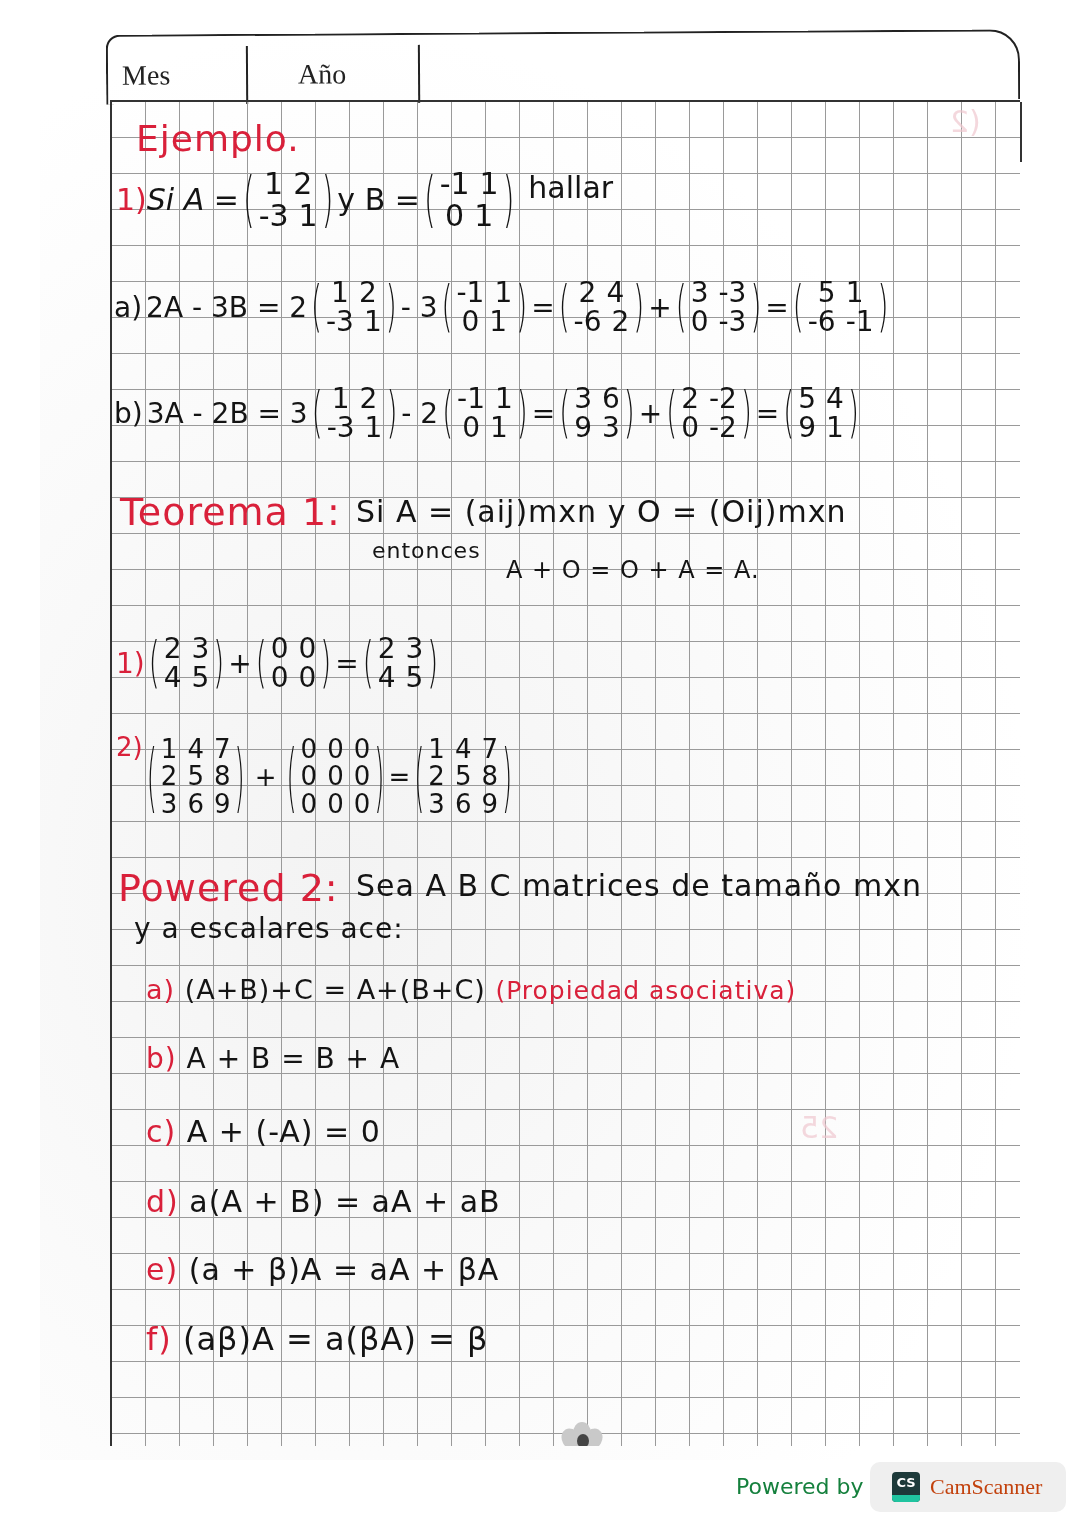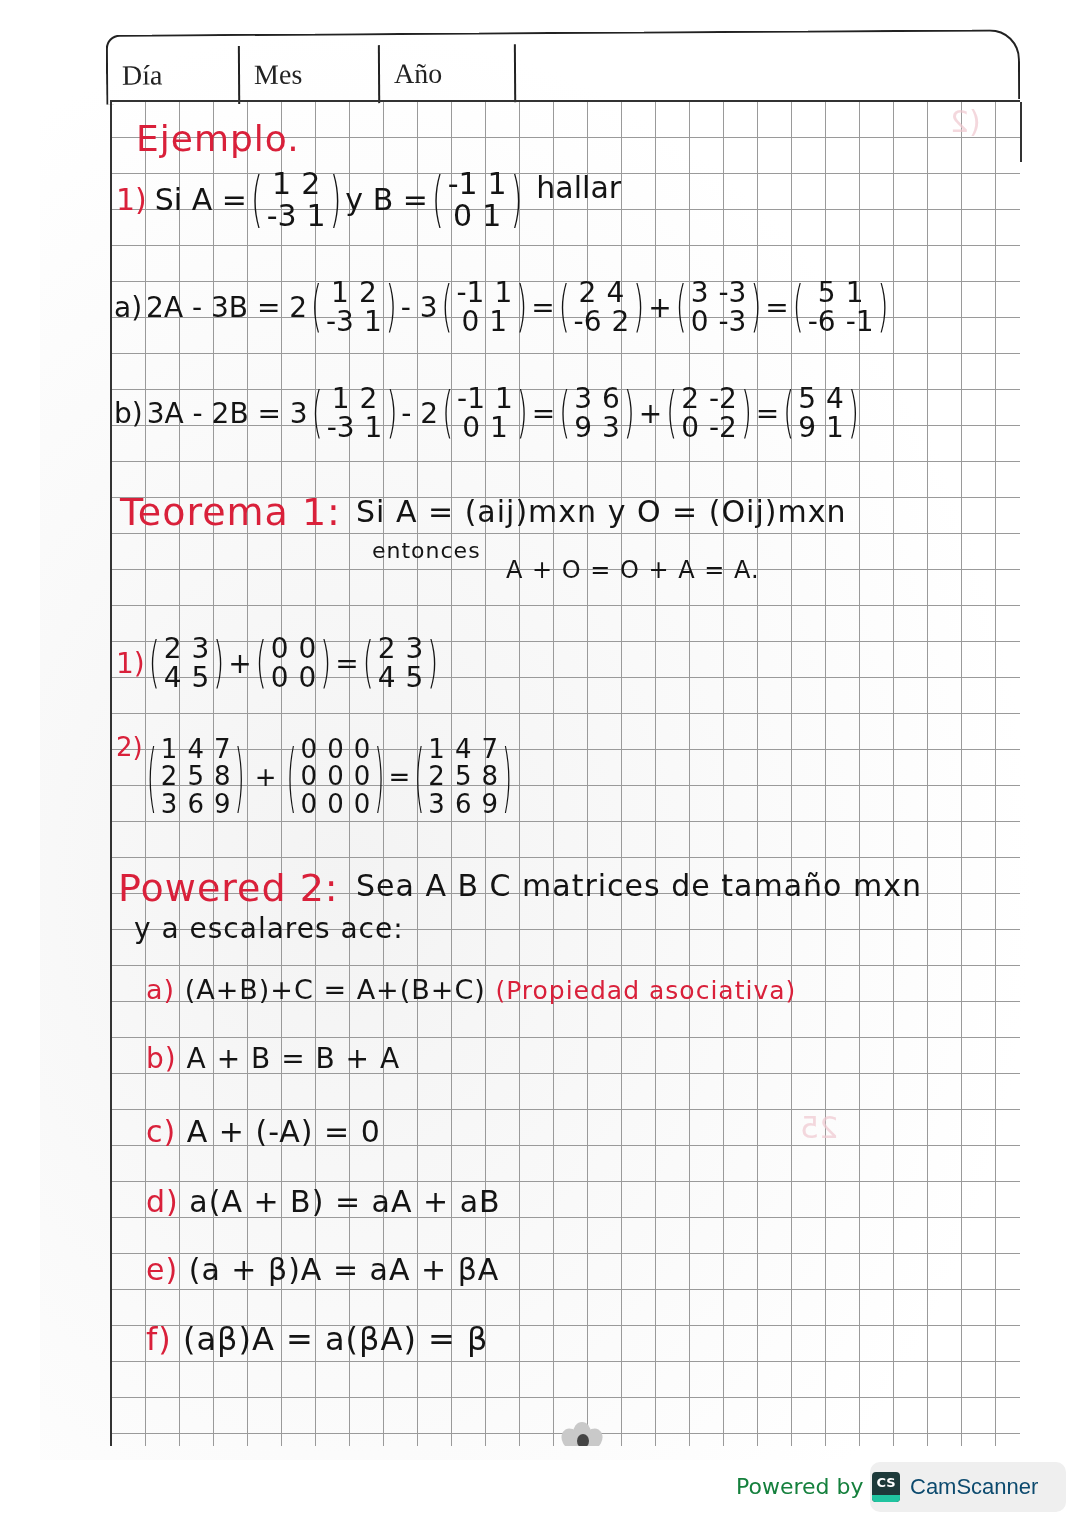--- a/index.html
+++ b/index.html
@@ -17,21 +17,21 @@
       border: 2.5px solid #222; border-bottom: none; border-radius: 14px 30px 0 0;
       display: flex; align-items: flex-end;
       transform: rotate(-0.35deg);
     }
     .date-cell {
       height: 58px; border-right: 2px solid #222; display: flex; align-items: center;
       padding-left: 14px; font-family: "Liberation Serif", serif; font-size: 28px; color: #222;
     }
     .date-cell.dia { width: 132px; }
     .date-cell.mes { width: 140px; }
-    .date-cell.anio { width: 136px; }
+    .date-cell.anio { width: 136px; margin-left: 36px; }
     .date-cell.blank { flex: 1; border-right: none; }
 
     
     .grid {
       position: absolute; left: 110px; top: 100px; width: 910px; height: 1346px;
       border-left: 2.5px solid #333; border-top: 2.5px solid #333;
       background-image:
         repeating-linear-gradient(to right, transparent 0 33px, #9a9a9a 33px 34px),
         repeating-linear-gradient(to bottom, transparent 0 35px, #9a9a9a 35px 36px);
       background-position: 0 0;
@@ -62,68 +62,65 @@
 
     .title { font-size: 36px; }
     .theorem-label { font-size: 38px; }
 
     .footer-powered {
       position: absolute; left: 736px; top: 1474px; font-family: "DejaVu Sans", sans-serif;
       font-size: 22px; color: #15803d;
     }
     .cs-badge {
       position: absolute; left: 870px; top: 1462px; width: 196px; height: 50px;
-      background: #efefef; border-radius: 10px; display: flex; align-items: center; padding-left: 2px; gap: 10px;
+      background: #efefef; border-radius: 10px; display: flex; align-items: center; padding-left: 22px; gap: 10px;
     }
     .cs-logo {
       width: 28px; height: 30px; background: #1d3a3a; border-radius: 4px; position: relative;
       color: #fff; font-size: 13px; font-weight: bold; display: flex; align-items: flex-start; justify-content: center; padding-top: 3px;
       overflow: hidden;
     }
     .cs-logo::after {
       content: ""; position: absolute; left: 0; bottom: 0; width: 100%; height: 7px; background: #20c4a0;
     }
-    .cs-name { font-family: Liberation Sans, sans-serif; font-size: 22px; color: #0c4a6e; }
+    .cs-name { font-family: Liberation Serif, serif; font-size: 22px; color: #c2410c; }
 
     .flower {
       position: absolute; left: 558px; top: 1422px; width: 48px; height: 24px; overflow: hidden;
     }
     .flower .petal { position: absolute; width: 18px; height: 22px; background: #c9c9c9; border-radius: 50%; }
     .flower .center { position: absolute; left: 19px; top: 12px; width: 12px; height: 14px; background: #444; border-radius: 50%; }
 
     .bleed { position: absolute; color: #f0c8d0; font-size: 30px; opacity: 0.7; }
   </style>
 </head>
 <body>
 
 <div class="page-shadow"></div>
 
 <div class="date-header">
-  <div class="date-cell dia">
-      <span>Día</span>
-    </div>
   <div class="date-cell mes">
       <span>Mes</span>
     </div>
   <div class="date-cell anio">
       <span>Año</span>
     </div>
   <div class="date-cell blank"></div>
 </div>
 
 <div class="grid"></div>
 
 <div class="bleed" style="left:950px; top:104px; transform: scaleX(-1);">(2</div>
 <div class="bleed" style="left:800px; top:1110px; transform: scaleX(-1);">25</div>
 
 <div class="hw red title" style="left:116px; top:118px;margin-left:20px;">Ejemplo.</div>
 
 <div class="line" style="top:168px; left:116px;">
   <span class="t red">1)</span>
-  <span class="t" style="margin-left:8px;">Si A =</span>
+  <span class="t" style="font-style:italic;">Si A =</span>
   <span class="matrix">
     <span class="br">(</span>
     <span class="rows">
       <span class="row">
           <span>1</span>
           <span>2</span>
         </span>
       <span class="row">
           <span>-3</span>
           <span>1</span>

